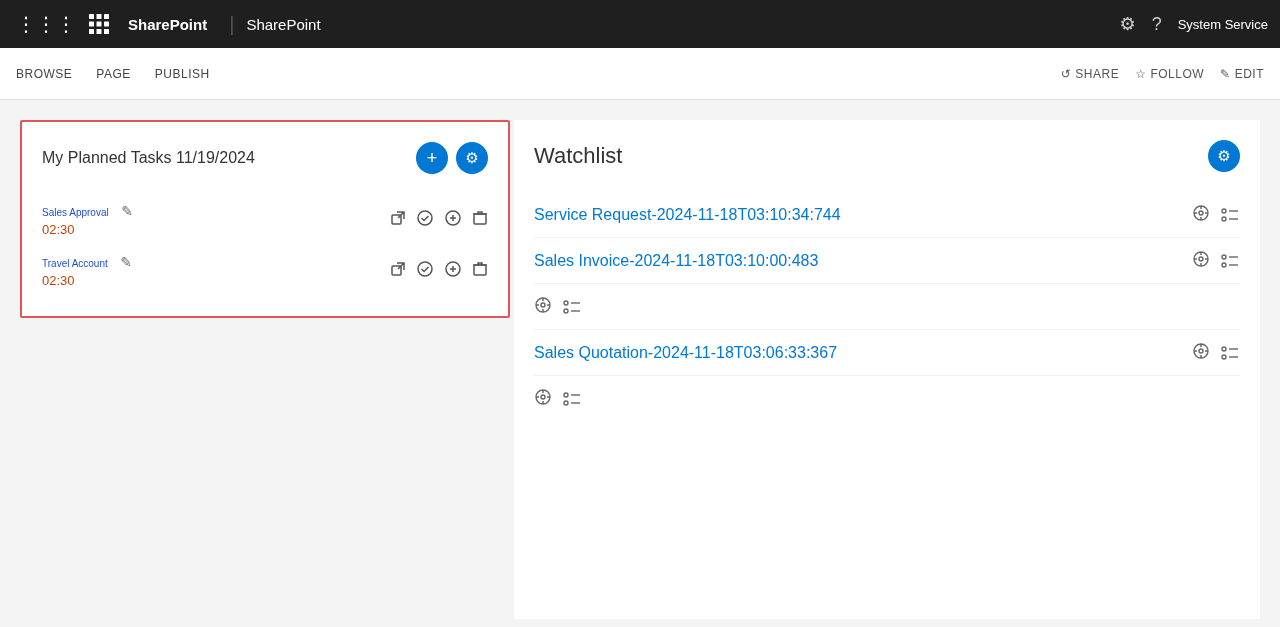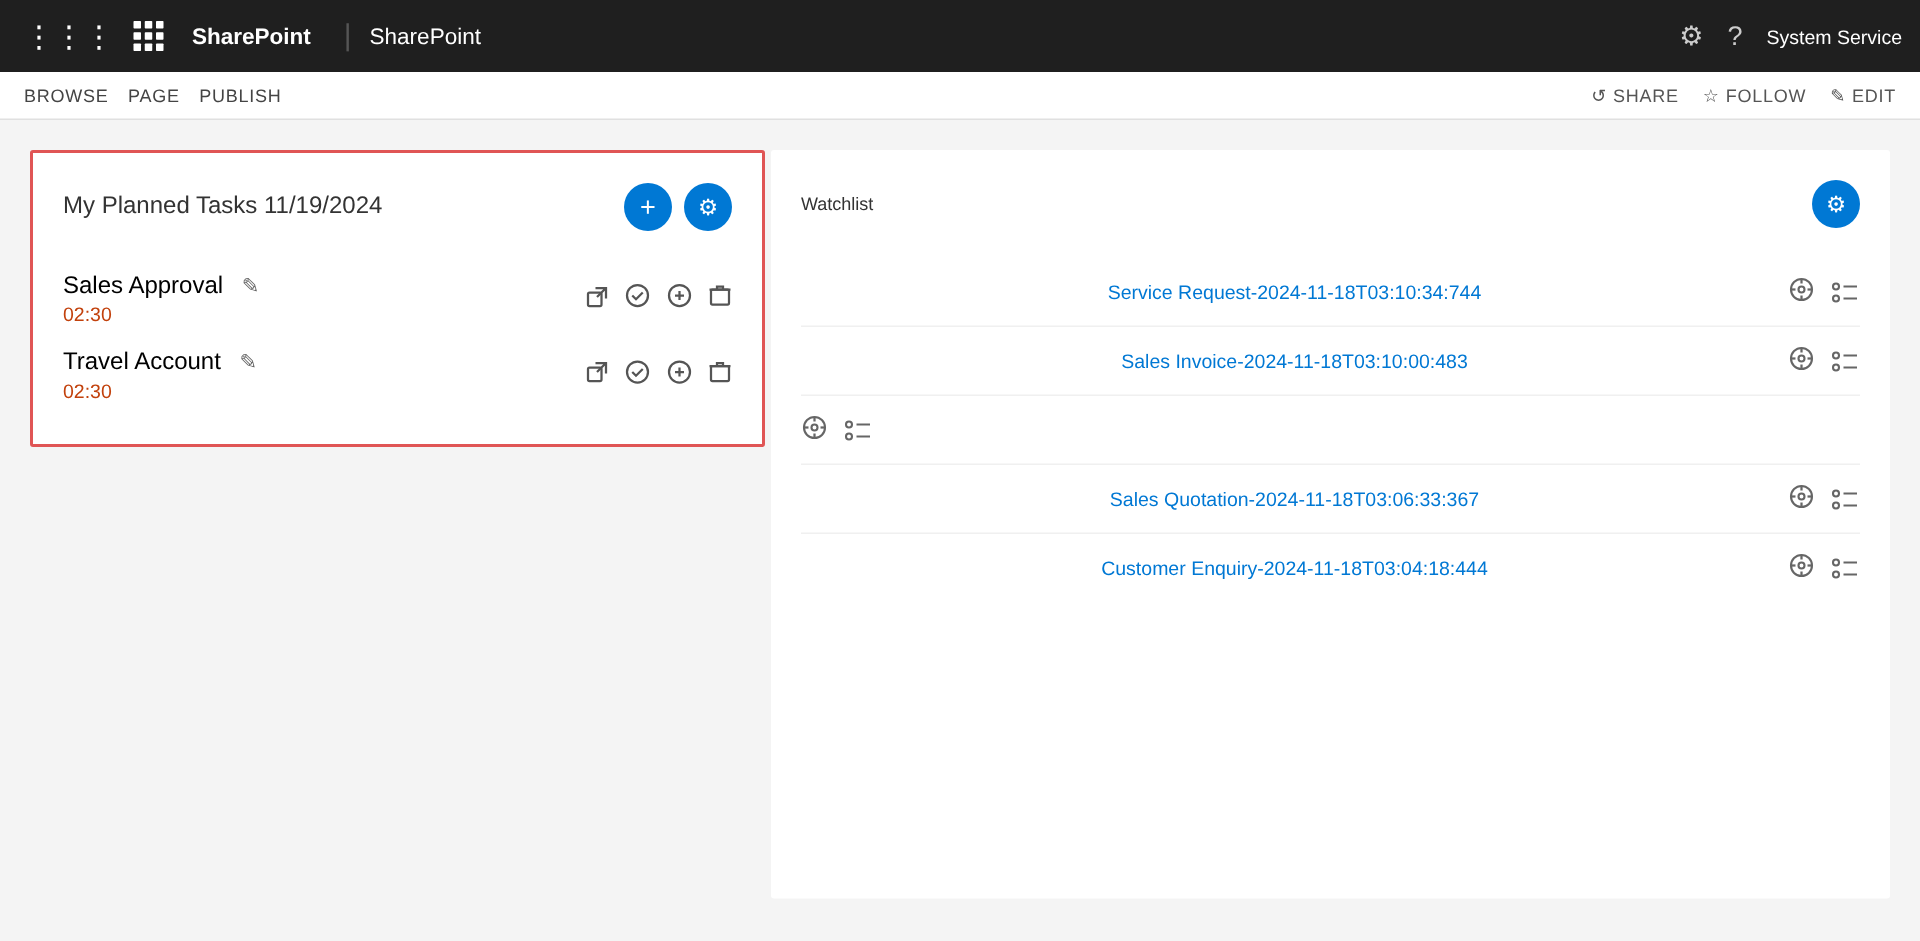--- a/index.html
+++ b/index.html
@@ -51,25 +51,25 @@
       cursor: pointer;
     }
     .nav-user {
       color: white;
       font-size: 13px;
     }
 
     
     .toolbar {
       background: white;
-      height: 32px;
+      height: 52px;
       display: flex;
       align-items: center;
       padding: 0 16px;
-      gap: 13px;
+      gap: 24px;
       border-bottom: 1px solid #e0e0e0;
     }
     .toolbar-item {
       font-size: 12px;
       color: #444;
       cursor: pointer;
       text-transform: uppercase;
       letter-spacing: 0.5px;
       font-weight: 500;
     }
@@ -165,22 +165,22 @@
       display: flex;
       align-items: center;
       gap: 8px;
     }
 
     .task-info {
       flex: 1;
     }
 
     .task-name {
-      color: #000000;
-      font-size: 16px;
+      color: #1d4ed8;
+      font-size: 10px;
       cursor: pointer;
       text-decoration: none;
     }
 
     .task-time {
       font-size: 13px;
       color: #c2410c;
       margin-top: 2px;
     }
 
@@ -212,42 +212,41 @@
     }
 
     .watchlist-header {
       display: flex;
       align-items: center;
       justify-content: space-between;
       margin-bottom: 20px;
     }
 
     .watchlist-title {
-      font-size: 12px;
+      font-size: 22px;
       color: #333;
       font-weight: 400;
     }
 
     .watchlist-item {
       display: flex;
       align-items: center;
       padding: 12px 0;
       border-bottom: 1px solid #f0f0f0;
     }
 
     .watchlist-item:last-child {
       border-bottom: none;
     }
 
     .watchlist-name {
       flex: 1;
       color: #0078d4;
-      font-size: 13px;
-      cursor: pointer;
-      text-align: center;
+      font-size: 16px;
+      cursor: pointer;
     }
 
     .watchlist-icons {
       display: flex;
       gap: 10px;
       align-items: center;
     }
 
     .watch-icon {
       color: #666;
@@ -491,21 +490,20 @@
             <circle cx="4" cy="4" r="2"></circle>
             <line x1="9" y1="4" x2="18" y2="4"></line>
             <circle cx="4" cy="12" r="2"></circle>
             <line x1="9" y1="12" x2="18" y2="12"></line>
           </svg>
         </span>
       </div>
     </div>
 
     <div class="watchlist-item">
-      <a class="watchlist-name">Customer Enquiry-2024-11-18T03:04:18:444</a>
       <div class="watchlist-icons">
         <span class="watch-icon">
           <svg width="18" height="18" viewBox="0 0 18 18" fill="none" stroke="#666" stroke-width="1.4">
             <circle cx="9" cy="9" r="7"></circle>
             <circle cx="9" cy="9" r="2"></circle>
             <line x1="9" y1="2" x2="9" y2="5" stroke-width="1.5"></line>
             <line x1="9" y1="13" x2="9" y2="16" stroke-width="1.5"></line>
             <line x1="2" y1="9" x2="5" y2="9" stroke-width="1.5"></line>
             <line x1="13" y1="9" x2="16" y2="9" stroke-width="1.5"></line>
           </svg>

